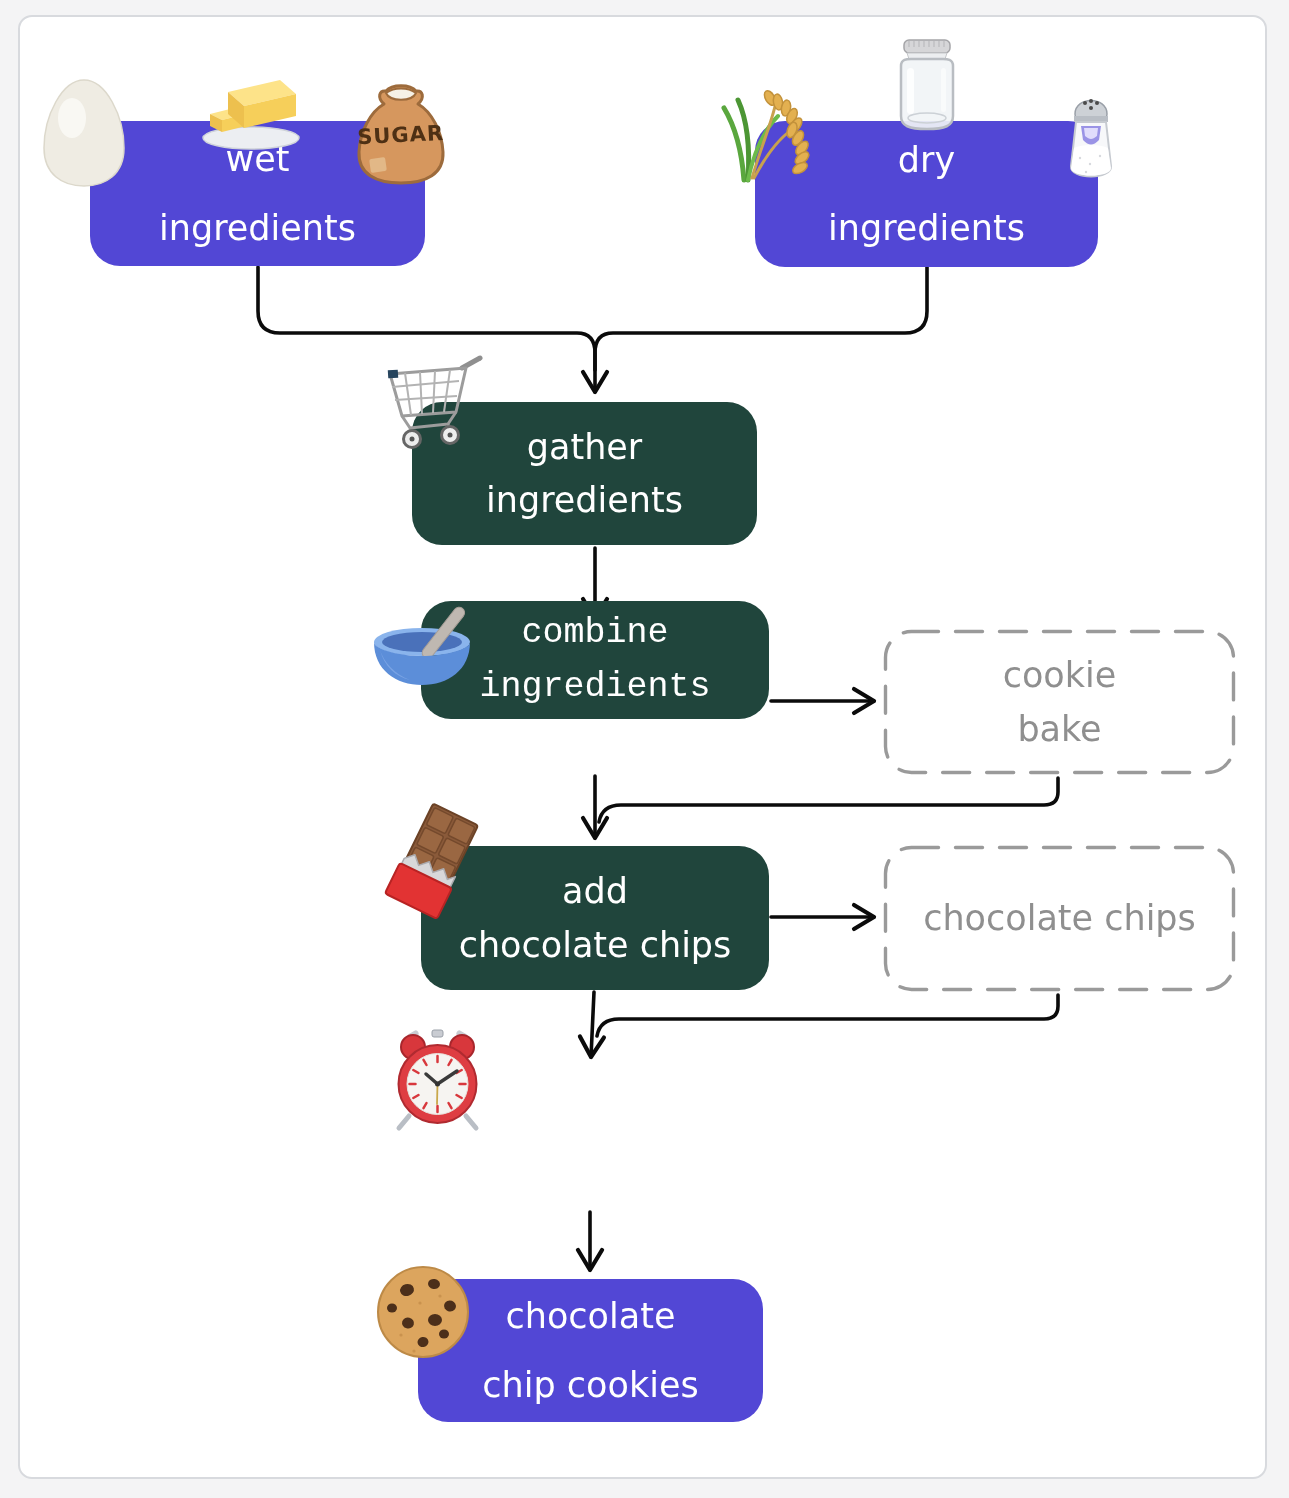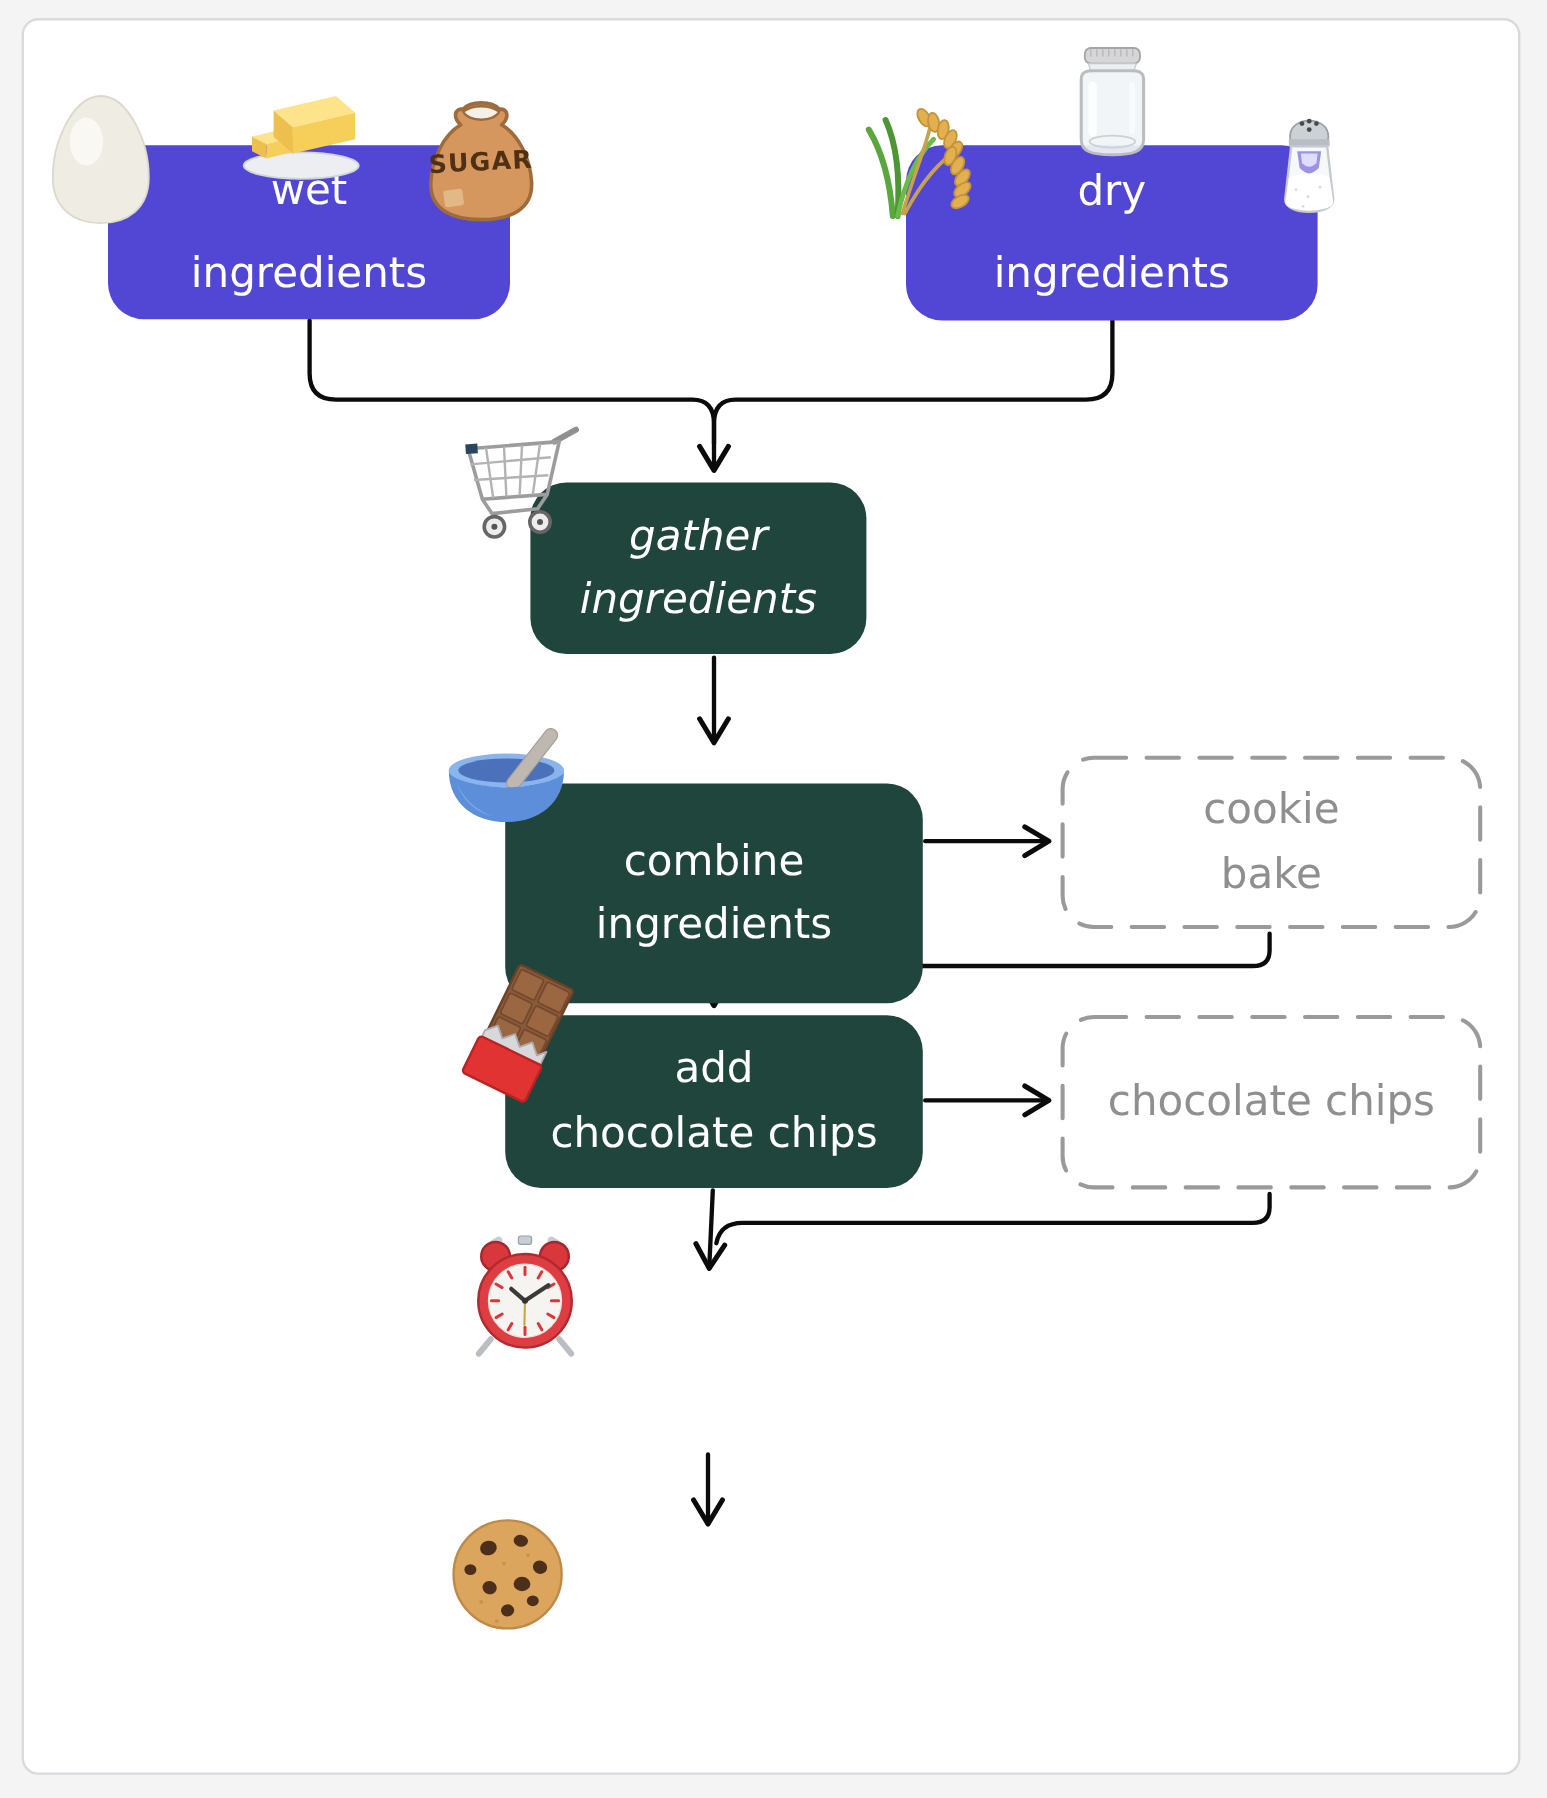--- a/index.html
+++ b/index.html
@@ -53,26 +53,26 @@
   <div class="node purple" style="left:90px;top:121px;width:335px;height:145px;">
     <span class="ln">wet</span>
     <span class="ln">ingredients</span>
   </div>
 
   <div class="node purple" style="left:755px;top:121px;width:343px;height:146px;">
     <span class="ln">dry</span>
     <span class="ln">ingredients</span>
   </div>
 
-  <div class="node green" style="left:442px;top:402px;width:280px;height:143px;font-style:italic;">
+  <div class="node green" style="left:412px;top:402px;width:345px;height:143px;">
     <span class="ln">gather</span>
     <span class="ln">ingredients</span>
   </div>
 
-  <div class="node green" style="left:421px;top:653px;width:348px;height:183px;">
+  <div class="node green" style="left:421px;top:601px;width:348px;height:118px;font-family:Liberation Mono, monospace;">
     <span class="ln">combine</span>
     <span class="ln">ingredients</span>
   </div>
 
   <div class="node dashed" style="left:883px;top:629px;width:353px;height:146px;text-align:center;">
     <svg class="dash" viewBox="0 0 353 146" preserveAspectRatio="none">
       <rect class="dashrect" x="2.5" y="2.5" width="348" height="141" rx="26" stroke-dasharray="27 17"></rect>
     </svg>
     <span class="ln">cookie</span>
     <span class="ln">bake</span>
@@ -84,20 +84,24 @@
   </div>
 
   <div class="node dashed" style="left:883px;top:845px;width:353px;height:147px;">
     <svg class="dash" viewBox="0 0 353 147" preserveAspectRatio="none">
       <rect class="dashrect" x="2.5" y="2.5" width="348" height="142" rx="26" stroke-dasharray="27 17"></rect>
     </svg>
     <span class="ln">chocolate chips</span>
   </div>
 
 
+  <div class="node purple" style="left:418px;top:1279px;width:345px;height:143px;">
+    <span class="ln">chocolate</span>
+    <span class="ln">chip cookies</span>
+  </div>
 
   <div class="icon" style="left:40px;top:76px;width:88px;height:114px;">
     <svg viewBox="0 0 88 114">
       <path d="M44 4 C66 4 84 40 84 72 C84 98 66 110 44 110 C22 110 4 98 4 72 C4 40 22 4 44 4 Z" fill="#efece3" stroke="#dcd8cb" stroke-width="1.5"></path>
       <ellipse cx="32" cy="42" rx="14" ry="20" fill="#f9f8f3"></ellipse>
     </svg>
   </div>
 
   <div class="icon" style="left:200px;top:70px;width:102px;height:82px;">
     <svg viewBox="0 0 102 82">

